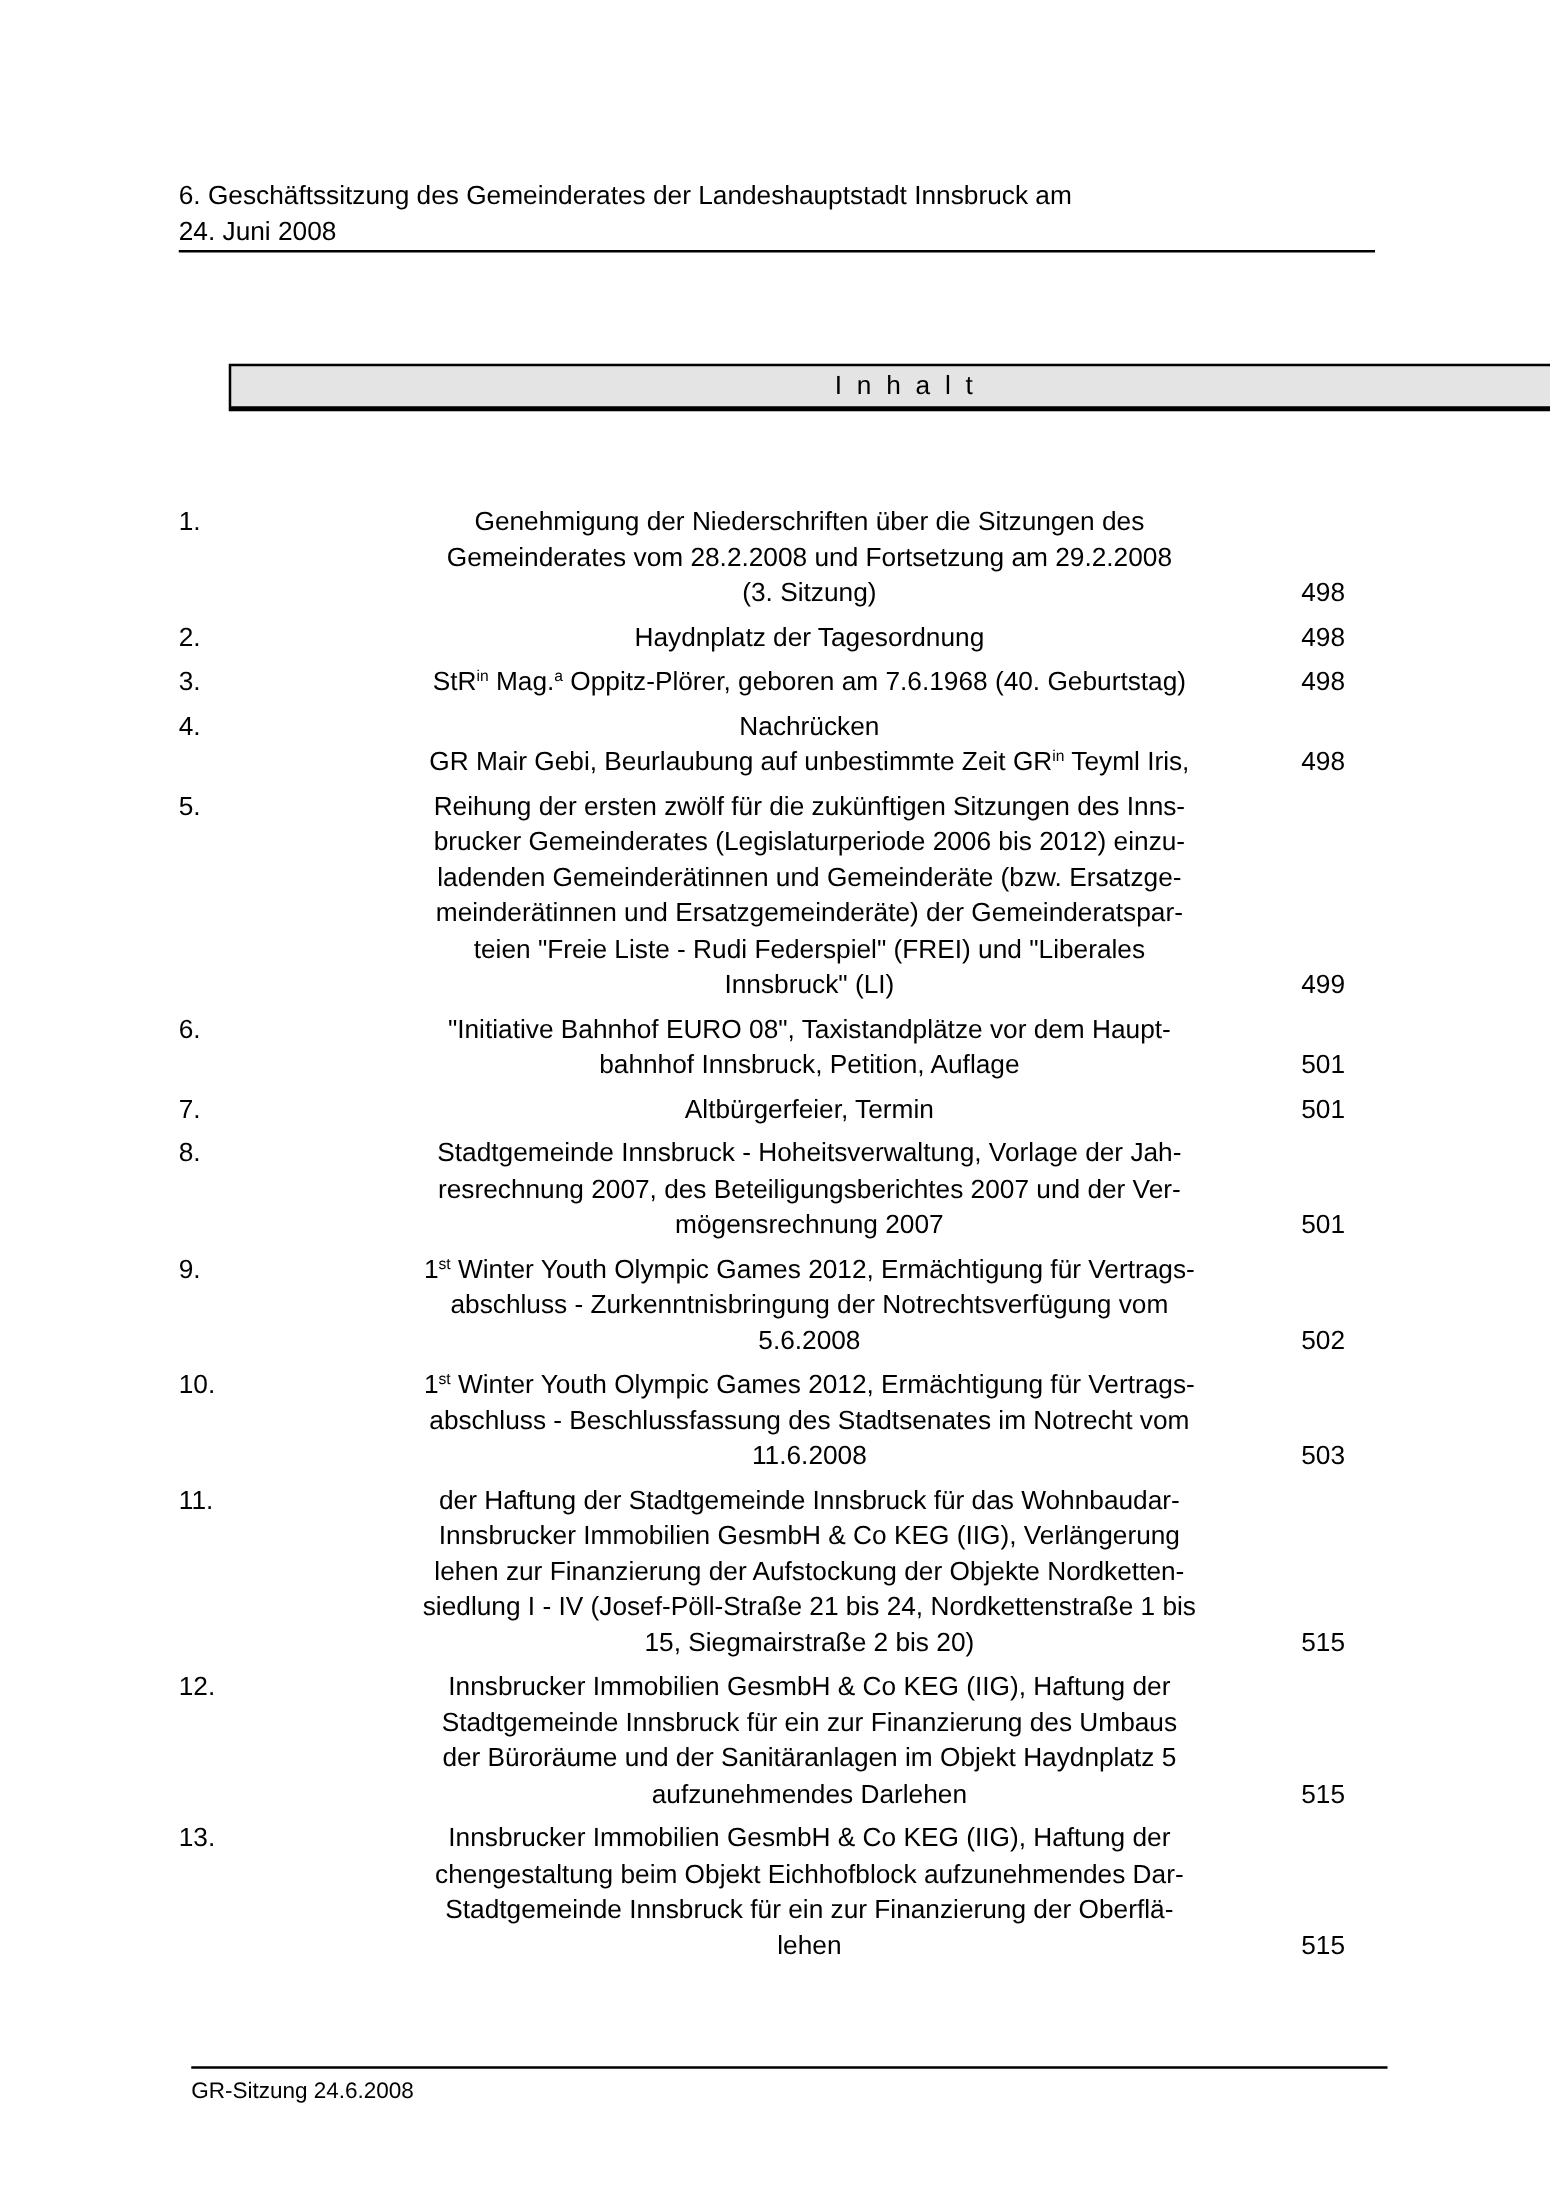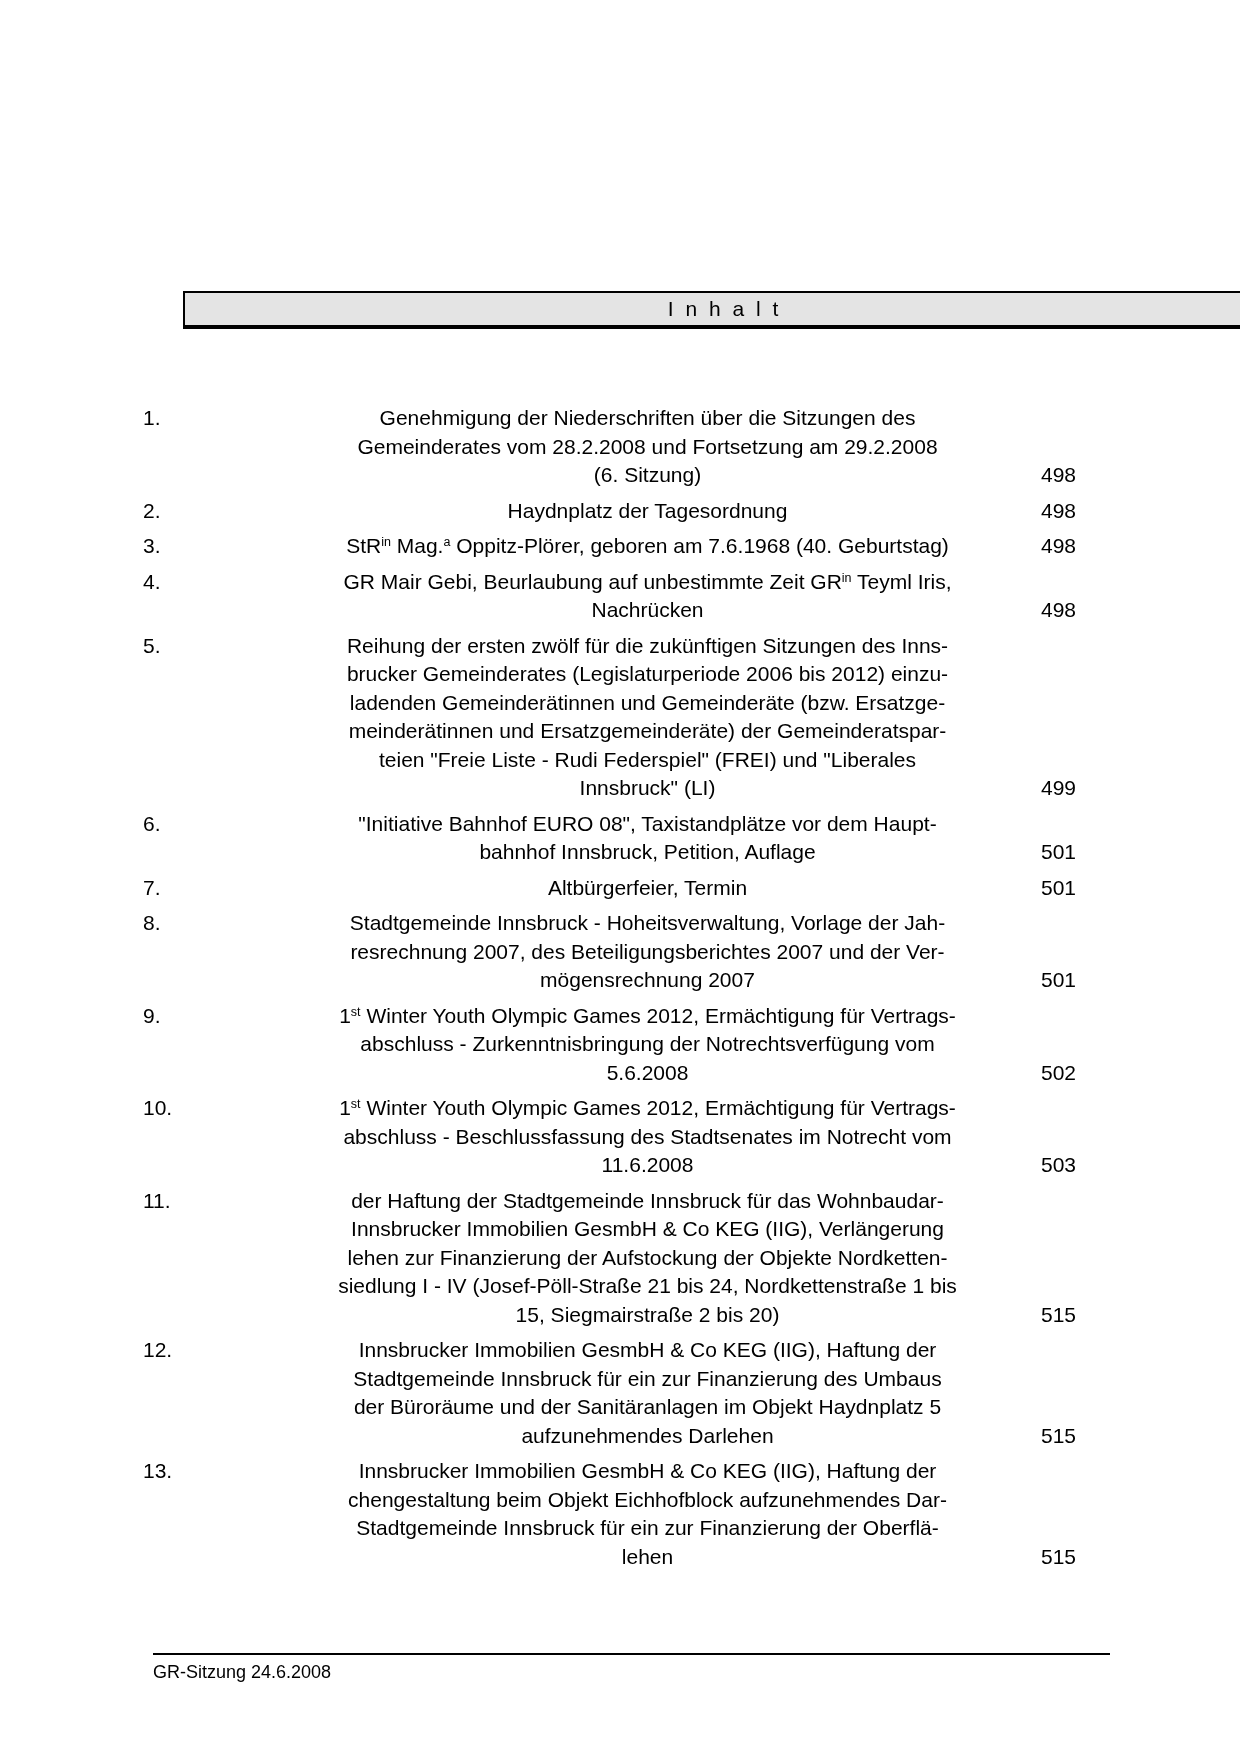--- a/index.html
+++ b/index.html
@@ -81,32 +81,36 @@
     padding-top: 5px;
     font-size: 18px;
     line-height: 24px;
   }
 </style>
 </head>
 <body>
 
 <div class="page" style="color: rgb(0, 0, 0);">
 
+  <div class="doc-header">
+    <div>6. Geschäftssitzung des Gemeinderates der Landeshauptstadt Innsbruck am</div>
+    <div>24. Juni 2008</div>
+  </div>
 
   <div class="title-box" style="background: rgb(228, 228, 228);">
     <span>I n h a l t</span>
   </div>
 
   <div class="toc">
     <div class="toc-item">
       <span class="toc-num">1.</span>
       <div class="toc-text">
           <div class="toc-line">Genehmigung der Niederschriften über die Sitzungen des</div>
           <div class="toc-line">Gemeinderates vom 28.2.2008 und Fortsetzung am 29.2.2008</div>
-          <div class="toc-line">(6. Sitzung)</div>
+          <div class="toc-line">(3. Sitzung)</div>
         </div>
       <span class="toc-page">498</span>
     </div>
 
     <div class="toc-item">
       <span class="toc-num">2.</span>
       <div class="toc-text">
           <div class="toc-line">Haydnplatz der Tagesordnung</div>
         </div>
       <span class="toc-page">498</span>
@@ -116,22 +120,22 @@
       <span class="toc-num">3.</span>
       <div class="toc-text">
           <div class="toc-line">StR<sup>in</sup> Mag.<sup>a</sup> Oppitz-Plörer, geboren am 7.6.1968 (40. Geburtstag)</div>
         </div>
       <span class="toc-page">498</span>
     </div>
 
     <div class="toc-item">
       <span class="toc-num">4.</span>
       <div class="toc-text">
+          <div class="toc-line">Nachrücken</div>
           <div class="toc-line">GR Mair Gebi, Beurlaubung auf unbestimmte Zeit GR<sup>in</sup> Teyml Iris,</div>
-          <div class="toc-line">Nachrücken</div>
         </div>
       <span class="toc-page">498</span>
     </div>
 
     <div class="toc-item">
       <span class="toc-num">5.</span>
       <div class="toc-text">
           <div class="toc-line">Reihung der ersten zwölf für die zukünftigen Sitzungen des Inns-</div>
           <div class="toc-line">brucker Gemeinderates (Legislaturperiode 2006 bis 2012) einzu-</div>
           <div class="toc-line">ladenden Gemeinderätinnen und Gemeinderäte (bzw. Ersatzge-</div>

